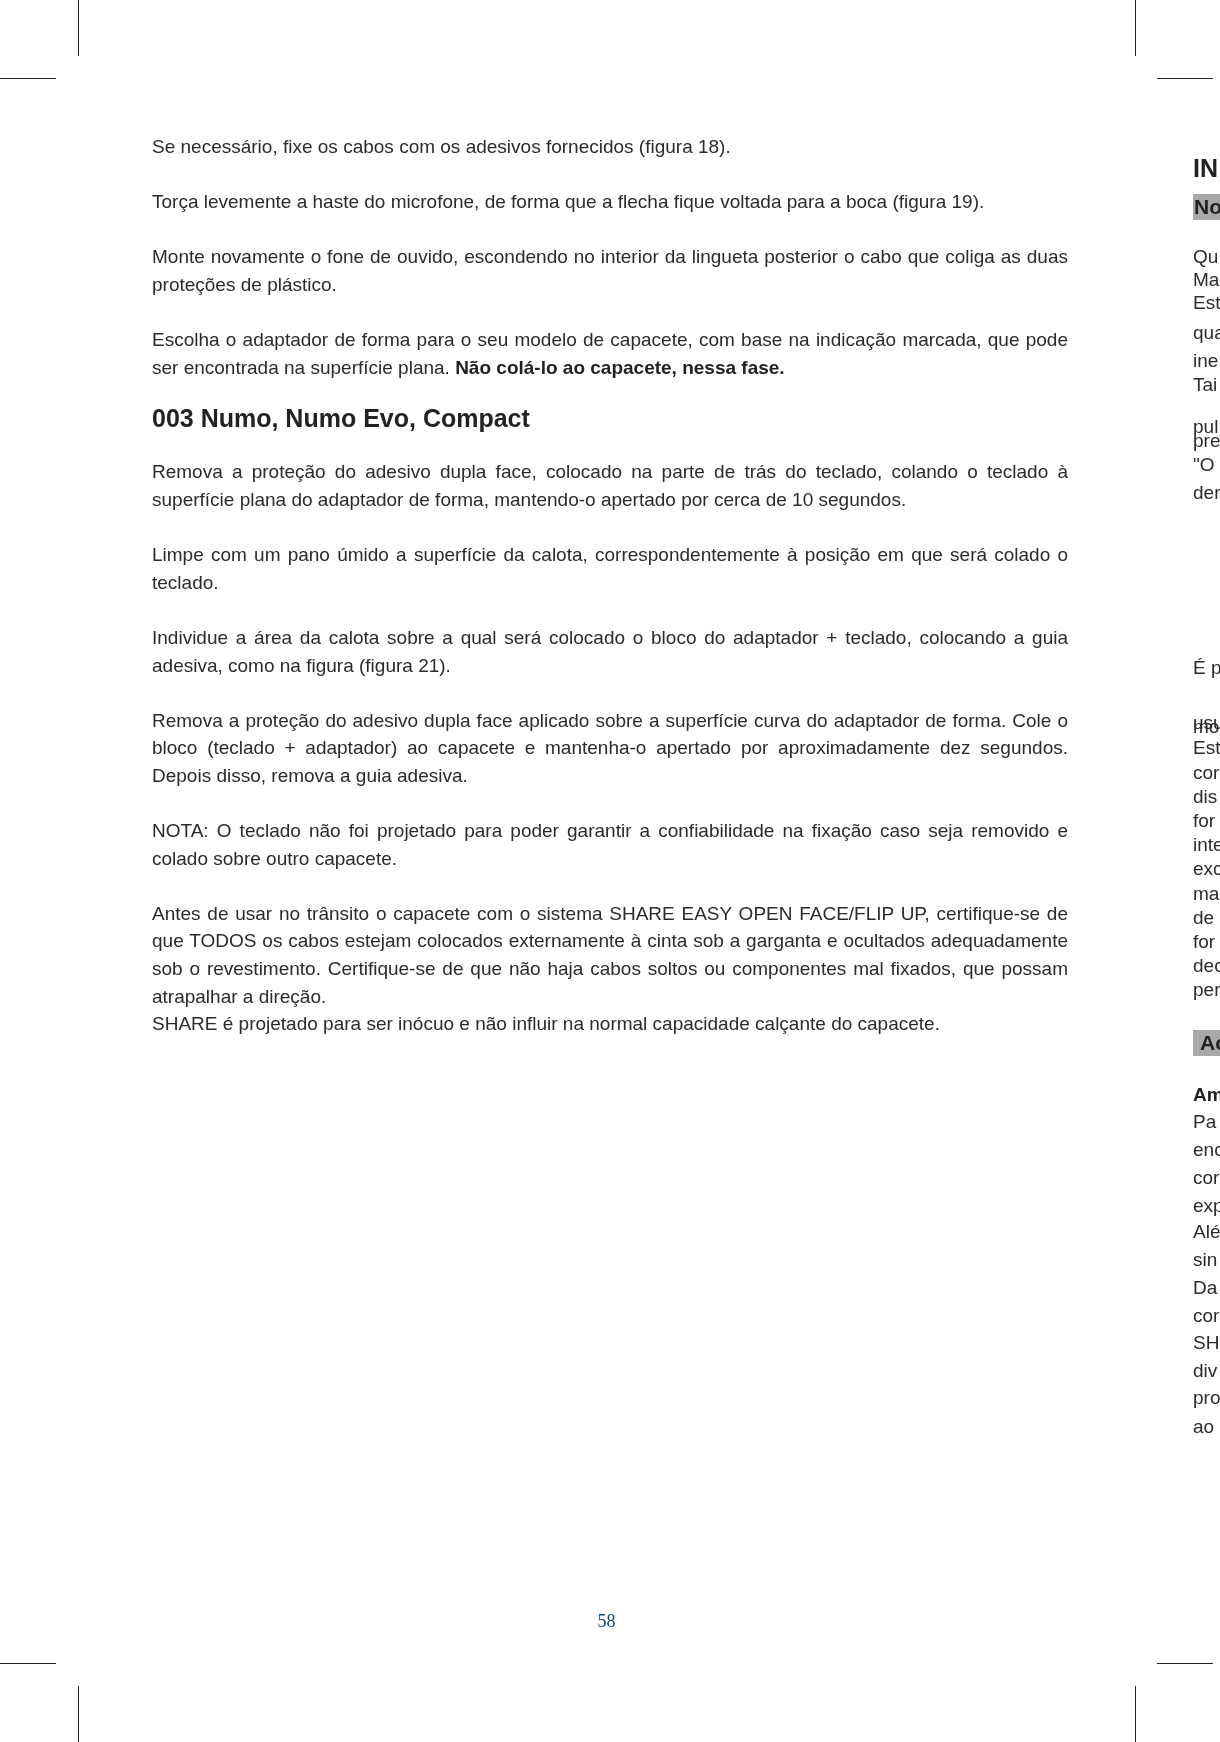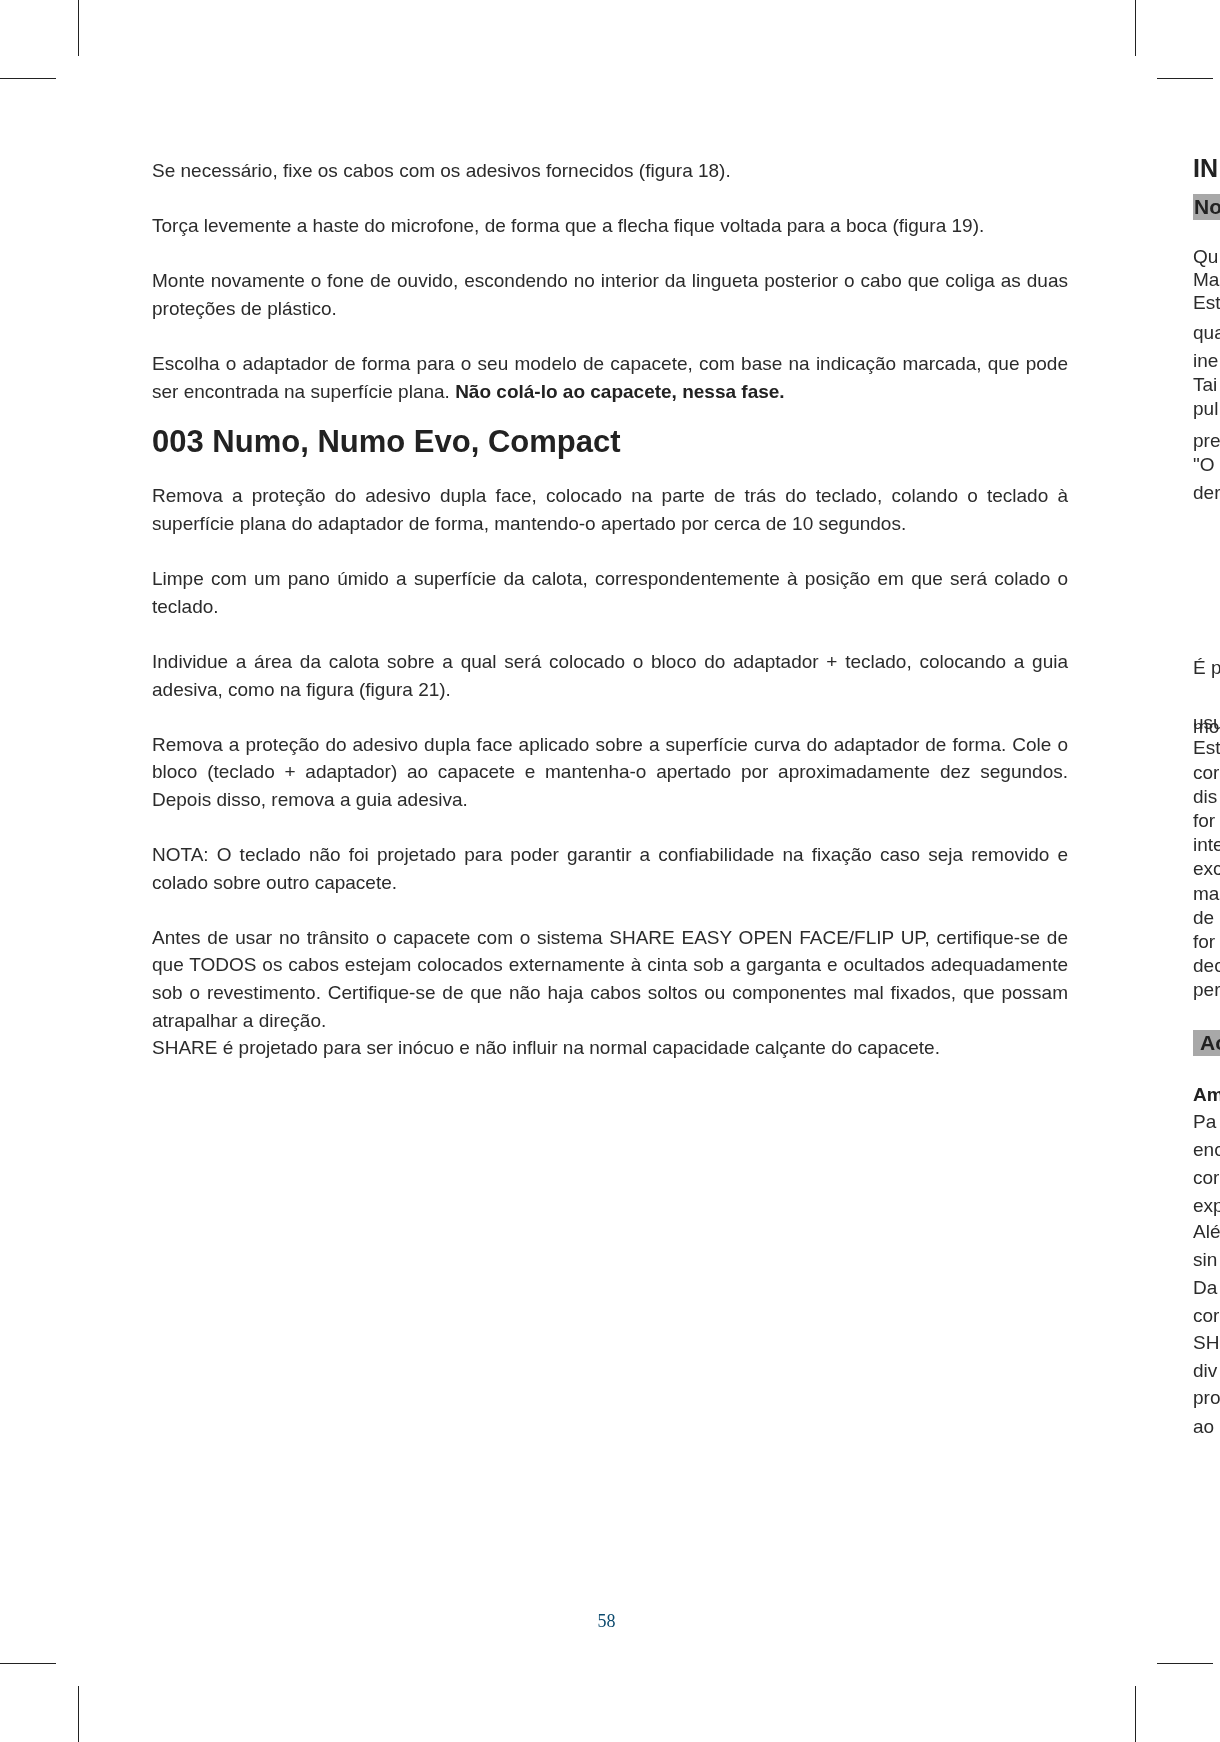--- a/index.html
+++ b/index.html
@@ -22,30 +22,29 @@
     .crop.h { height: 1px; width: 56px; }
     .crop.v { width: 1px; height: 56px; }
 
     .main {
       position: absolute;
       left: 152px;
       top: 133px;
       width: 916px;
       font-size: 19px;
       line-height: 27.6px;
-      margin-top: 24px;
     }
     .main p {
       margin: 0 0 27.6px 0;
       text-align: justify;
       text-align-last: left;
     }
     .main p.tight { margin-bottom: 0; }
     .main h2 {
-      font-size: 31px;
+      font-size: 25px;
       font-weight: bold;
       margin: 0;
       line-height: 30px;
       padding-bottom: 25px;
       color: #222;
     }
     .main b { font-weight: bold; color: #222; }
 
     .pagenum {
       position: absolute;
@@ -127,21 +126,21 @@
 <div class="rightcol">
   <div class="rl big" style="top:133px;">IN</div>
   <div class="rl box" style="top:194px;">No</div>
 
   <div class="rl" style="top:246px;">Qu</div>
   <div class="rl" style="top:269px;">Ma</div>
   <div class="rl" style="top:292px;">Est</div>
   <div class="rl" style="top:322px;">qua</div>
   <div class="rl" style="top:350px;">ine</div>
   <div class="rl" style="top:374px;">Tai</div>
-  <div class="rl" style="top:398px;">pul</div>
+  <div class="rl" style="top:416px;">pul</div>
   <div class="rl" style="top:430px;">pre</div>
   <div class="rl" style="top:454px;">"O</div>
   <div class="rl" style="top:482px;">der</div>
 
   <div class="rl" style="top:657px;">É p</div>
   <div class="rl" style="top:684px;margin-top:32px;">mo</div>
   <div class="rl" style="top:712px;">usu</div>
   <div class="rl" style="top:737px;">Est</div>
   <div class="rl" style="top:762px;">cor</div>
   <div class="rl" style="top:786px;">dis</div>

